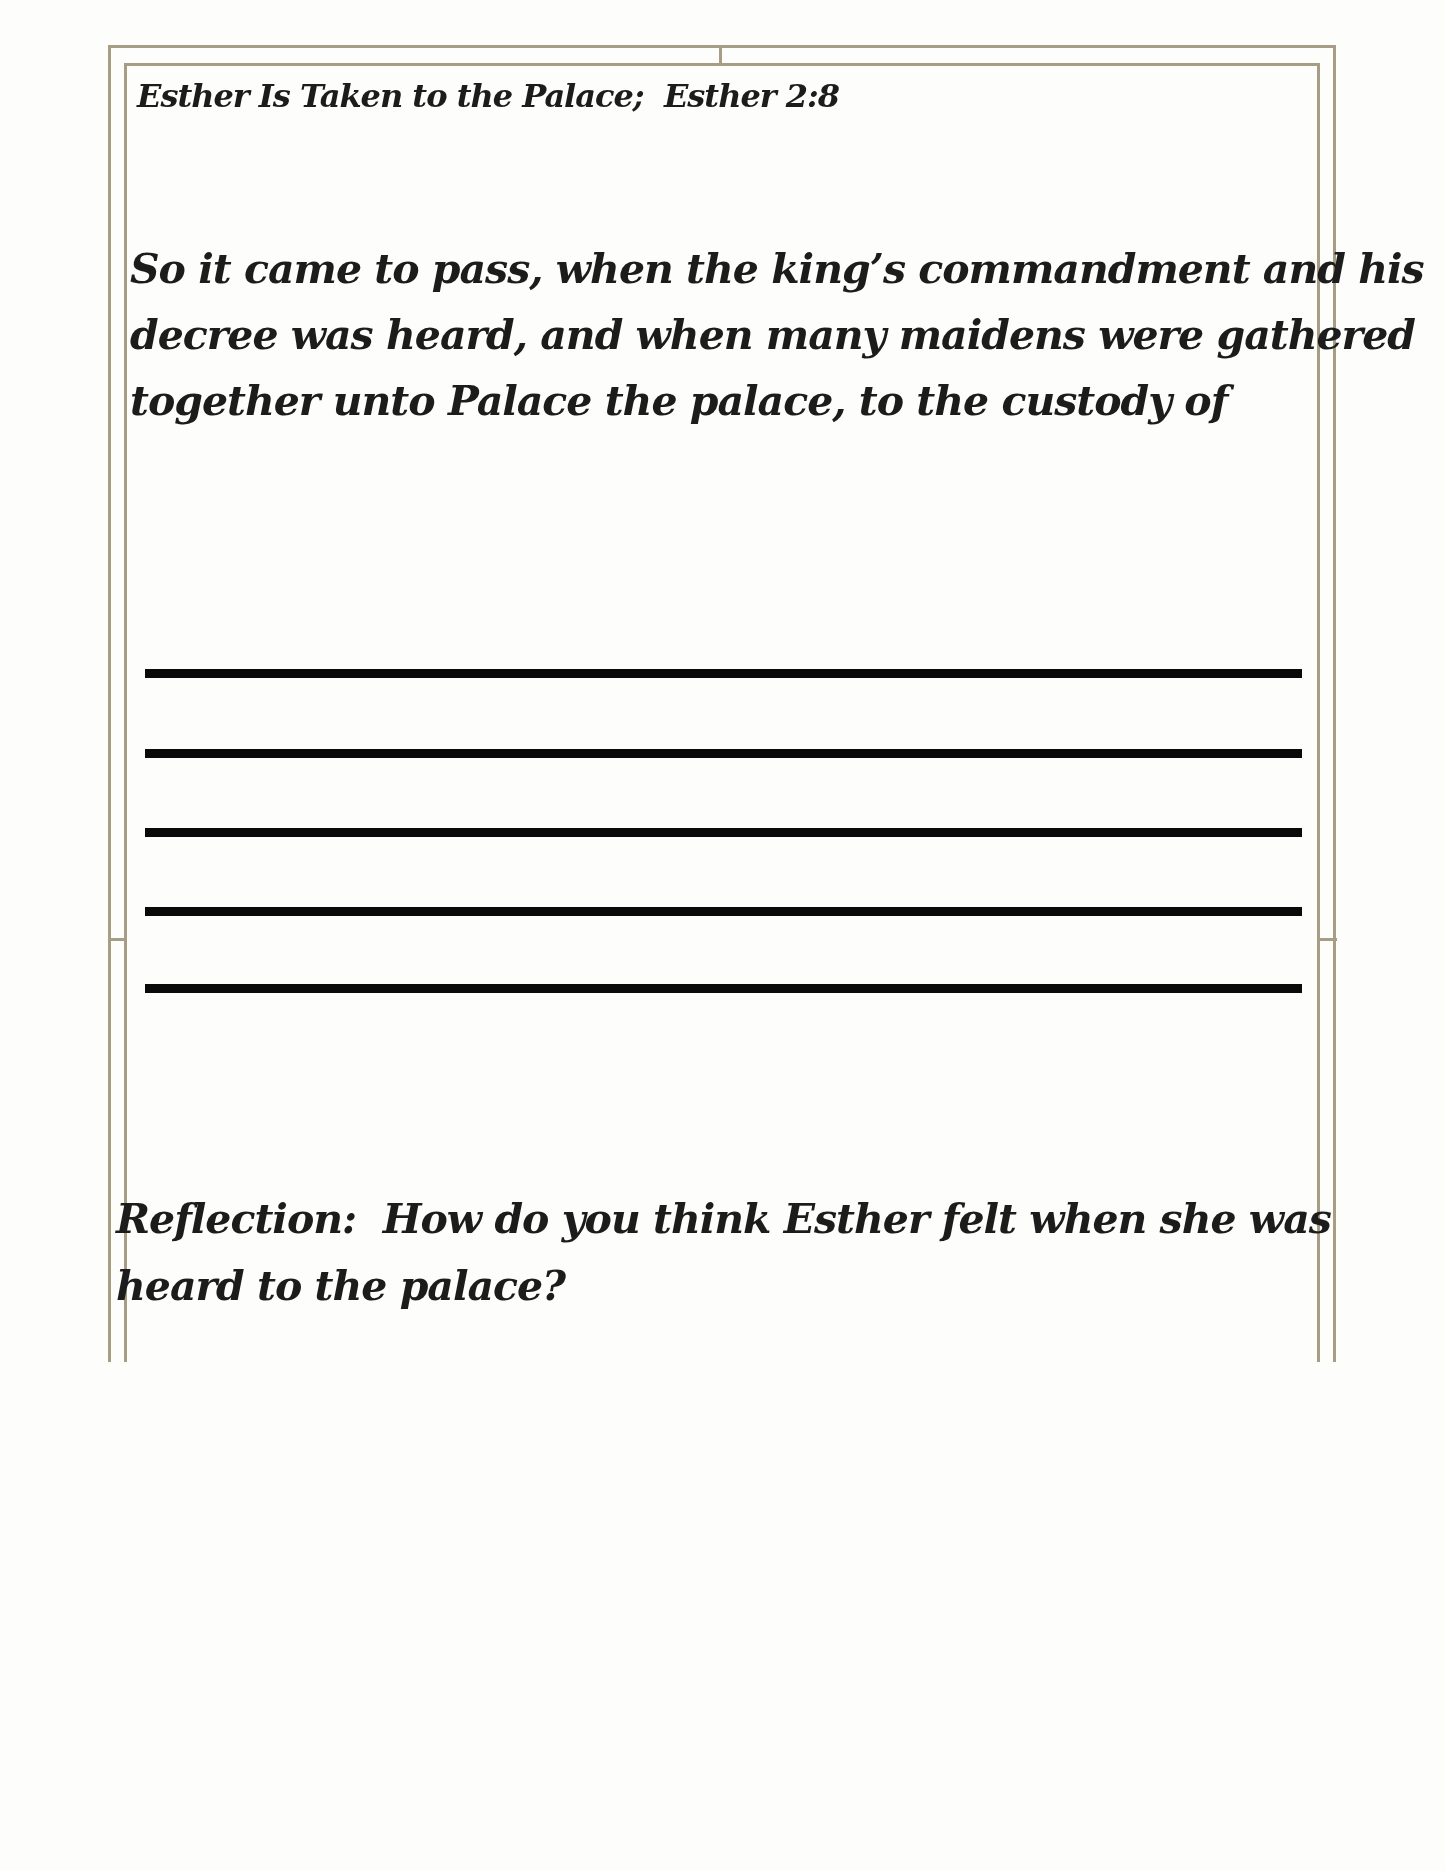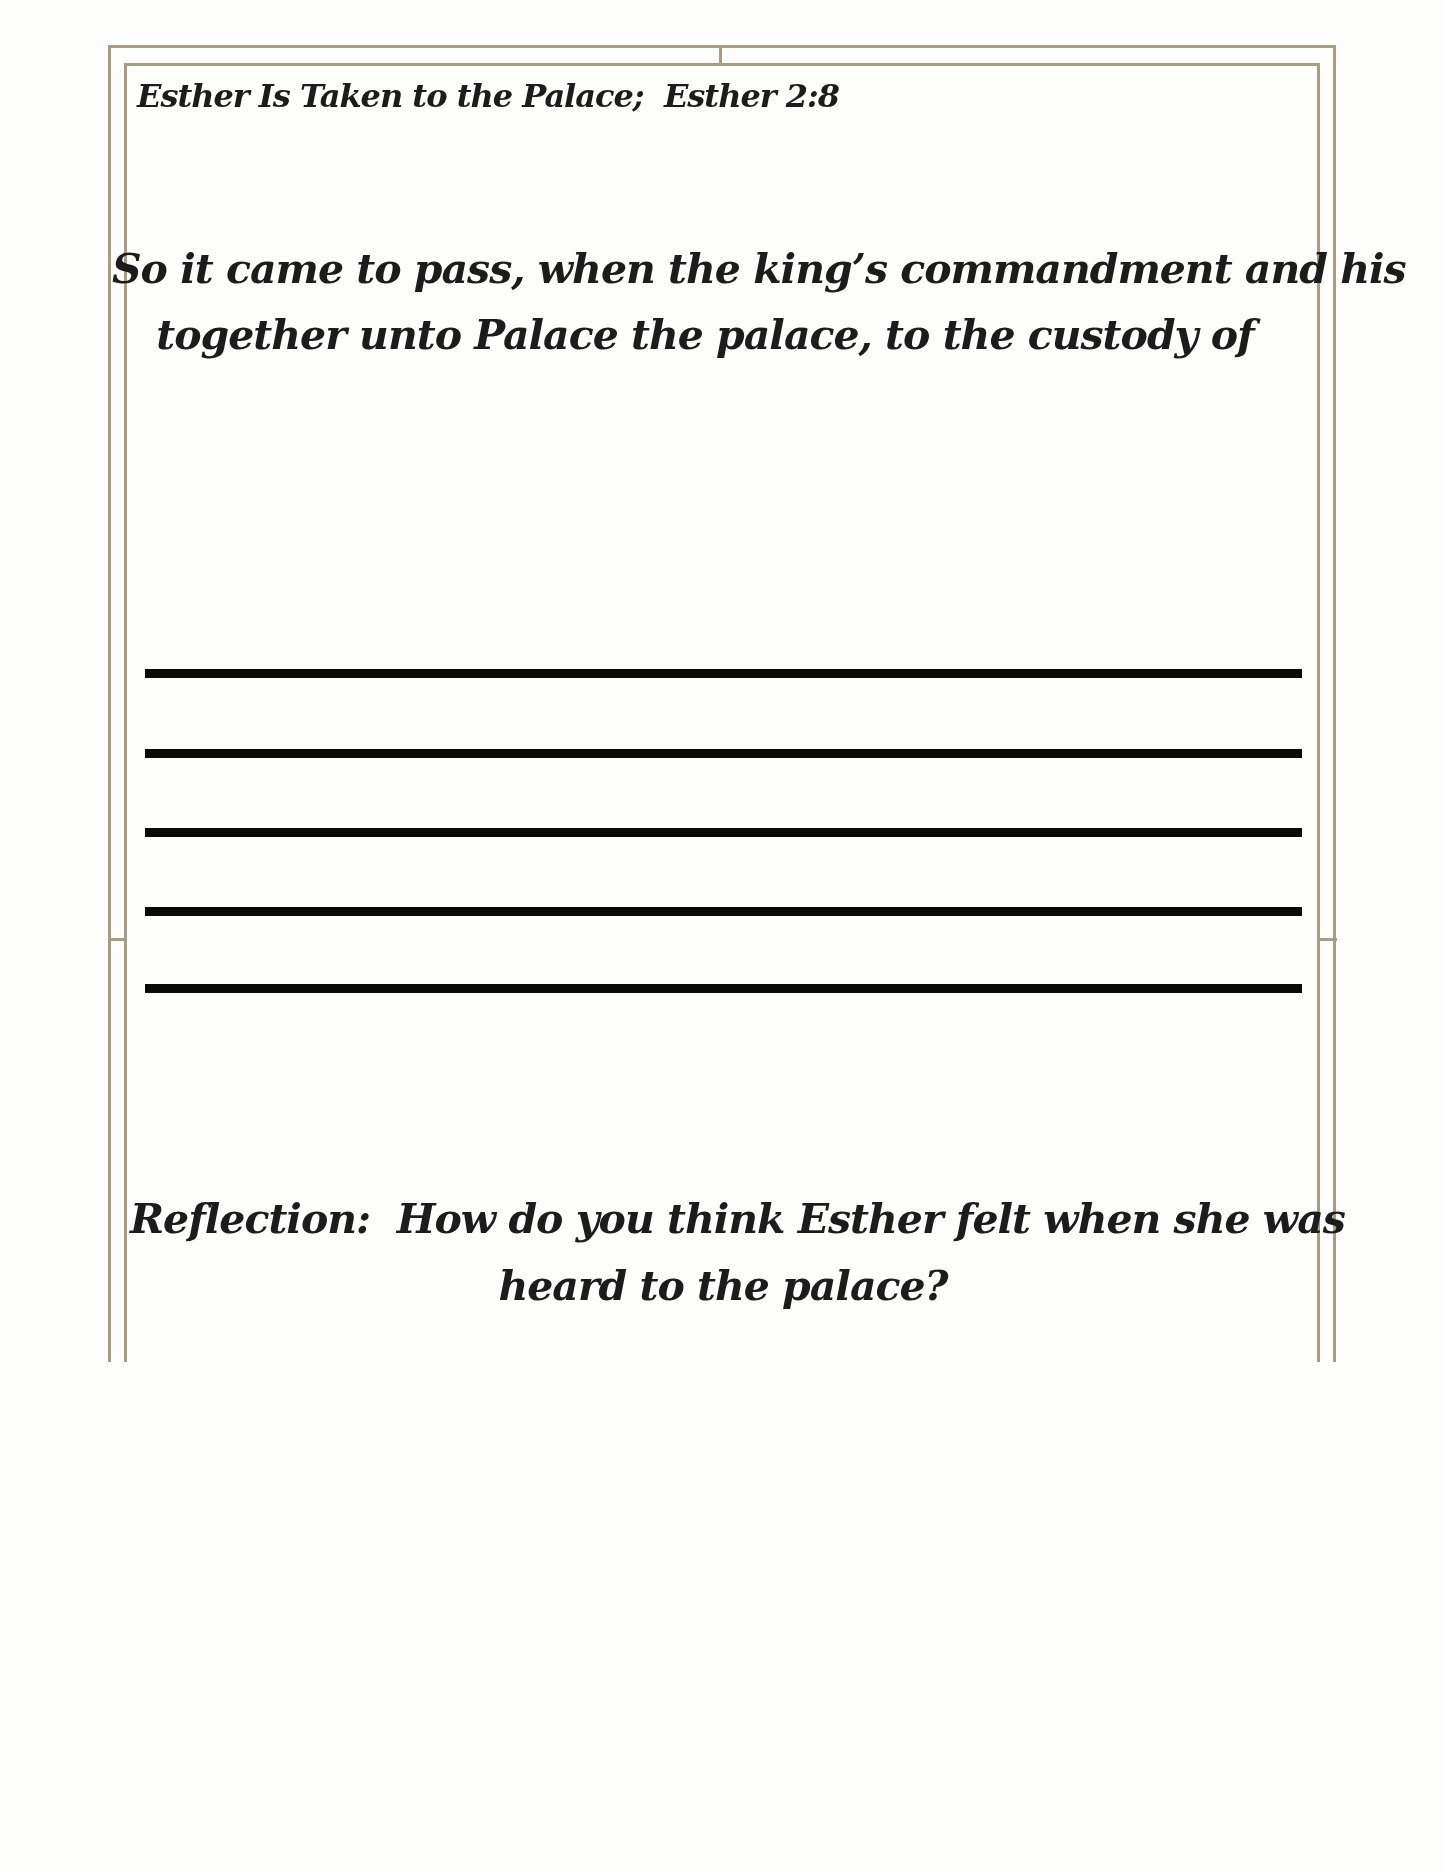--- a/index.html
+++ b/index.html
@@ -53,36 +53,36 @@
     left: 137px;
     top: 76px;
     margin: 0;
     font-size: 32px;
     line-height: 40px;
     white-space: pre;
     color: var(--text, #1c1c1c);
   }
   .verse {
     position: absolute;
-    left: 112px;
+    left: 130px;
     top: 236px;
     width: 1186px;
-    text-align: center;
+    text-align: left;
   }
   .verse .vline {
     font-size: 41px;
     line-height: 66px;
     white-space: nowrap;
   }
   .reflection {
     position: absolute;
-    left: 130px;
+    left: 116px;
     top: 1186px;
     width: 1186px;
-    text-align: center;
+    text-align: left;
   }
   .reflection .rline {
     font-size: 41px;
     line-height: 67px;
     white-space: nowrap;
   }
 
   
   .rules {
     position: absolute;
@@ -112,20 +112,21 @@
   <div class="frame inner"></div>
   <div class="seam top"></div>
   <div class="seam bottom"></div>
   <div class="seam left"></div>
   <div class="seam right"></div>
 
   <h1 class="title script">Esther Is Taken to the Palace;&nbsp; Esther 2:8</h1>
 
   <div class="verse script">
     <div class="vline">So it came to pass, when the king’s commandment and his</div>
+    <div class="vline">decree was heard, and when many maidens were gathered</div>
     <div class="vline">together unto Palace the palace, to the custody of</div>
   </div>
 
   <div class="rules top-rules" id="top-rules">
       <div class="wline"></div>
       <div class="wline"></div>
       <div class="wline"></div>
       <div class="wline"></div>
       <div class="wline"></div>
     </div>

